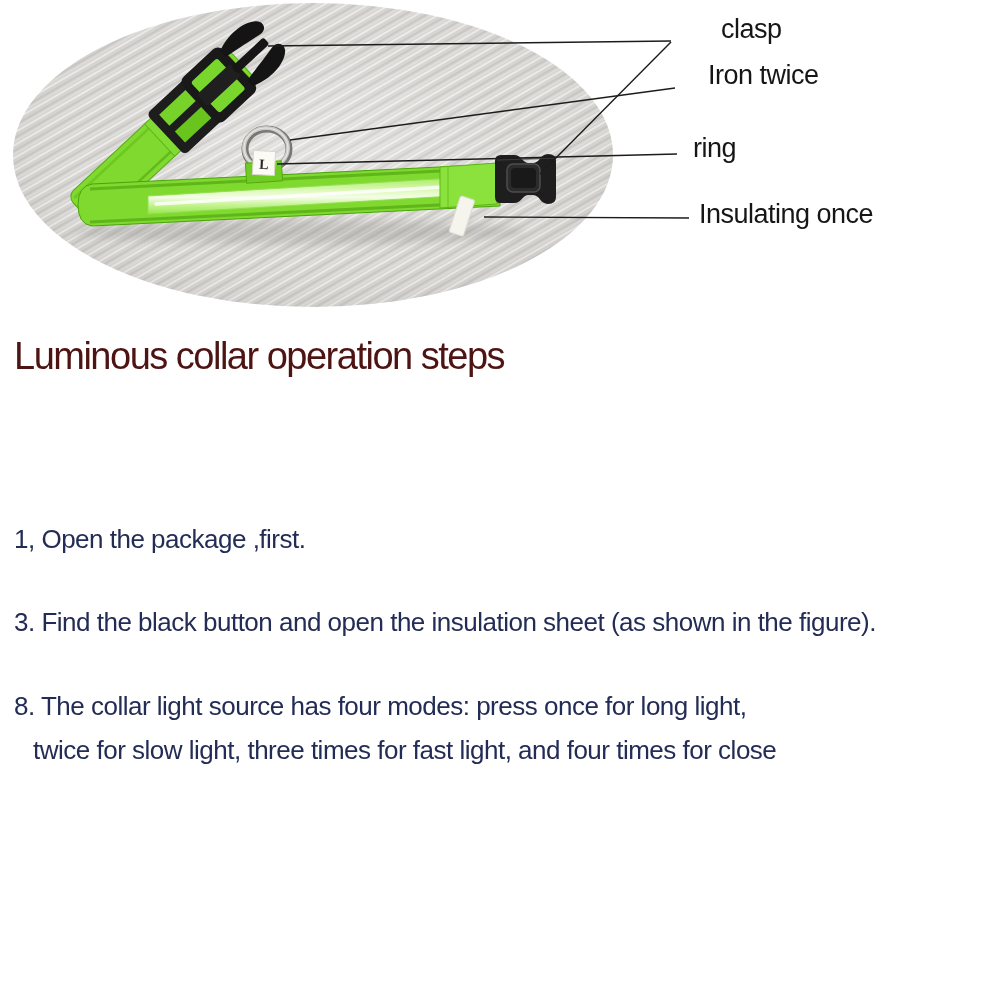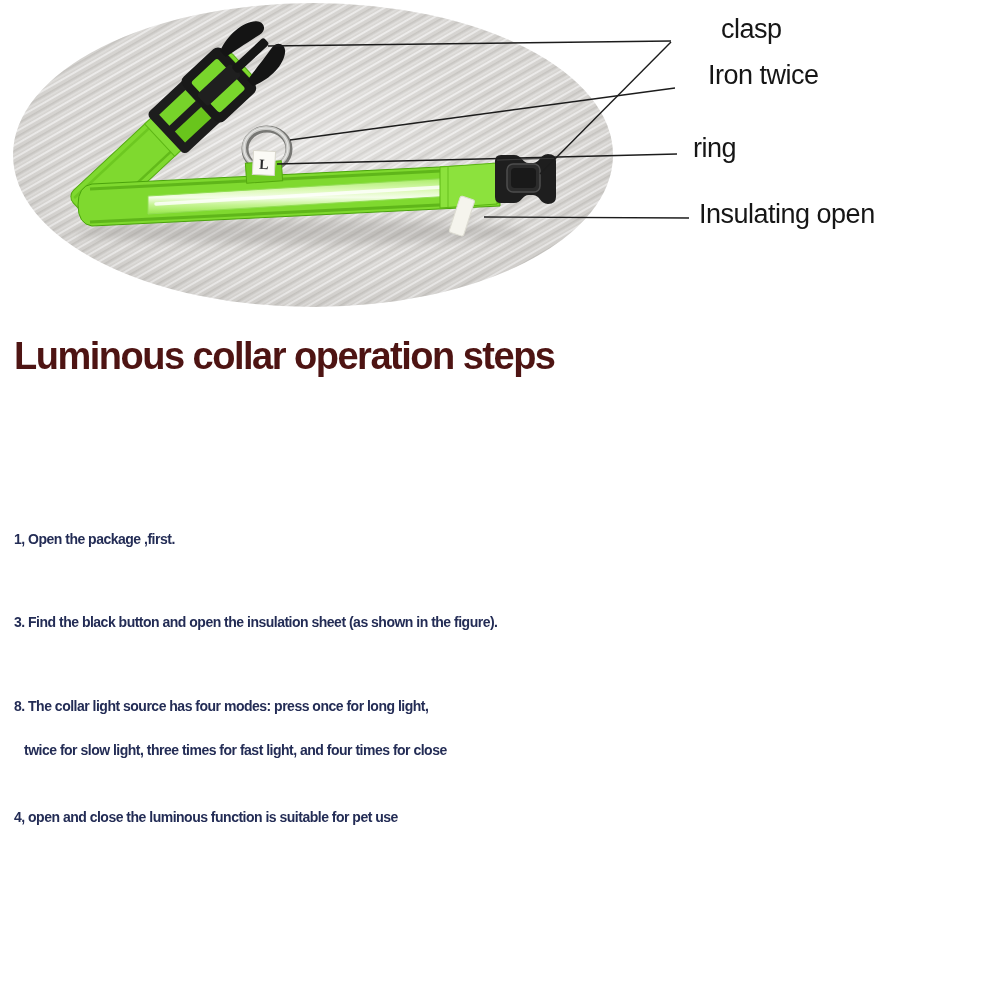--- a/index.html
+++ b/index.html
@@ -13,28 +13,28 @@
   html,body{width:1000px;height:1000px;background:#ffffff;overflow:hidden}
   body{font-family:"Liberation Sans", sans-serif;}
   #canvas{position:relative;width:1000px;height:1000px;background:#fff}
   #photo-svg{position:absolute;left:0;top:0}
   .lbl{position:absolute;font-size:27px;letter-spacing:-0.5px;color:var(--label-text);
        line-height:1.05;white-space:nowrap}
   #lbl-clasp{left:721px;top:15px}
   #lbl-ring{left:708px;top:61px}
   #lbl-size{left:693px;top:134px}
   #lbl-insul{left:699px;top:200px}
-  .heading{position:absolute;left:14px;top:333px;font-size:38px;font-weight:700;
+  .heading{position:absolute;left:14px;top:333px;font-size:38px;font-weight:400;
        letter-spacing:-1.5px;color:var(--heading);white-space:nowrap;line-height:46px}
-  .step{position:absolute;left:14px;font-size:14px;font-weight:700;letter-spacing:-0.5px;
+  .step{position:absolute;left:14px;font-size:26px;font-weight:400;letter-spacing:-0.5px;
        color:var(--step-text);white-space:nowrap;line-height:28px}
   #step1{top:525px}
   #step2{top:608px}
   #step3a{top:692px}
-  #step3b{top:736px;left:24px}
+  #step3b{top:736px;left:33px}
   #step4{top:803px}
 </style>
 </head>
 <body>
 
 <div id="canvas">
 
   <svg id="photo-svg" width="1000" height="332" viewBox="0 0 1000 332">
     <defs>
       <pattern id="fab" width="18" height="11" patternUnits="userSpaceOnUse" patternTransform="rotate(-30)">
@@ -135,23 +135,22 @@
       <line x1="540" y1="174" x2="671" y2="42"></line>
       <line x1="290" y1="140" x2="675" y2="88"></line>
       <line x1="277" y1="164" x2="677" y2="154"></line>
       <line x1="484" y1="217" x2="689" y2="218"></line>
     </g>
   </svg>
 
   <div class="lbl" id="lbl-clasp">clasp</div>
   <div class="lbl" id="lbl-ring">Iron twice</div>
   <div class="lbl" id="lbl-size">ring</div>
-  <div class="lbl" id="lbl-insul">Insulating open</div>
+  <div class="lbl" id="lbl-insul">Insulating once</div>
 
   <div class="heading">Luminous collar operation steps</div>
 
   <div class="step" id="step1">1, Open the package ,first.</div>
   <div class="step" id="step2">3. Find the black button and open the insulation sheet (as shown in the figure).</div>
   <div class="step" id="step3a">8. The collar light source has four modes: press once for long light,</div>
   <div class="step" id="step3b">twice for slow light, three times for fast light, and four times for close</div>
-  <div class="step" id="step4">4, open and close the luminous function is suitable for pet use</div>
 
 </div>
 
 </body></html>

